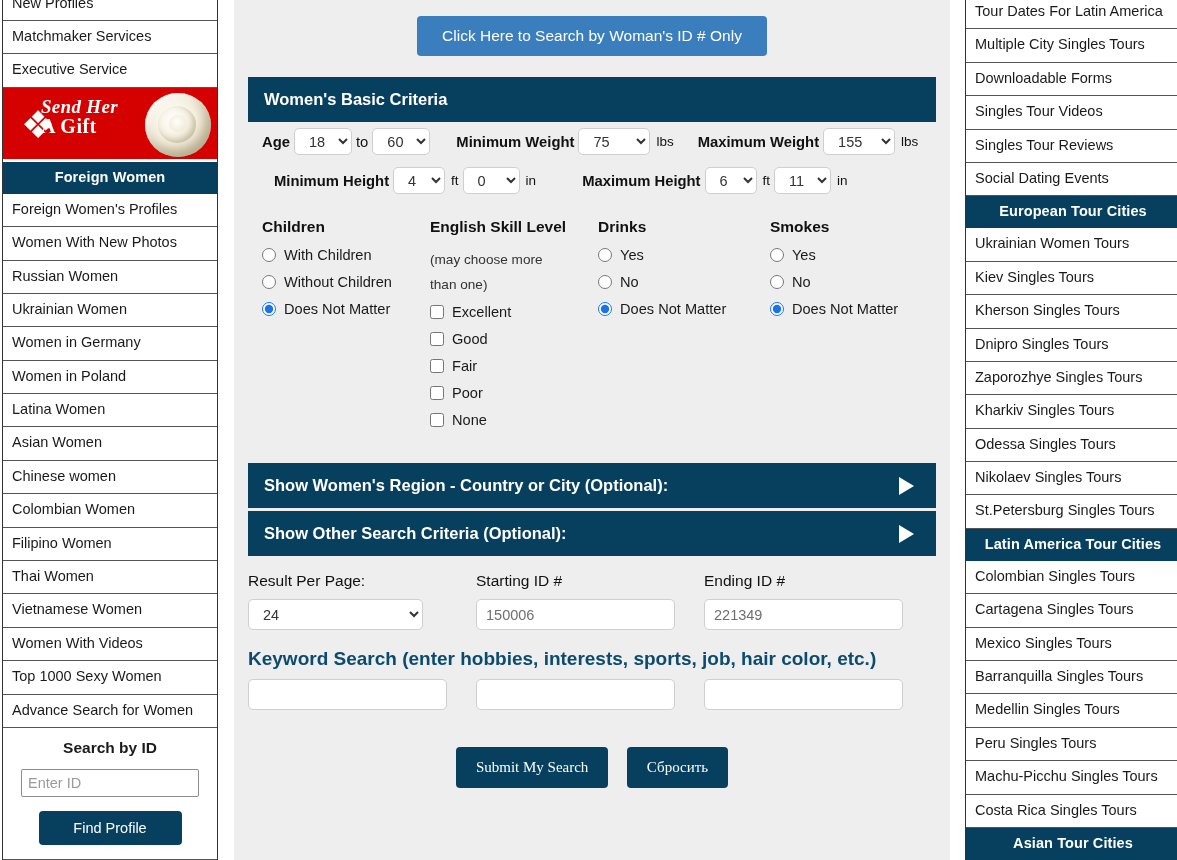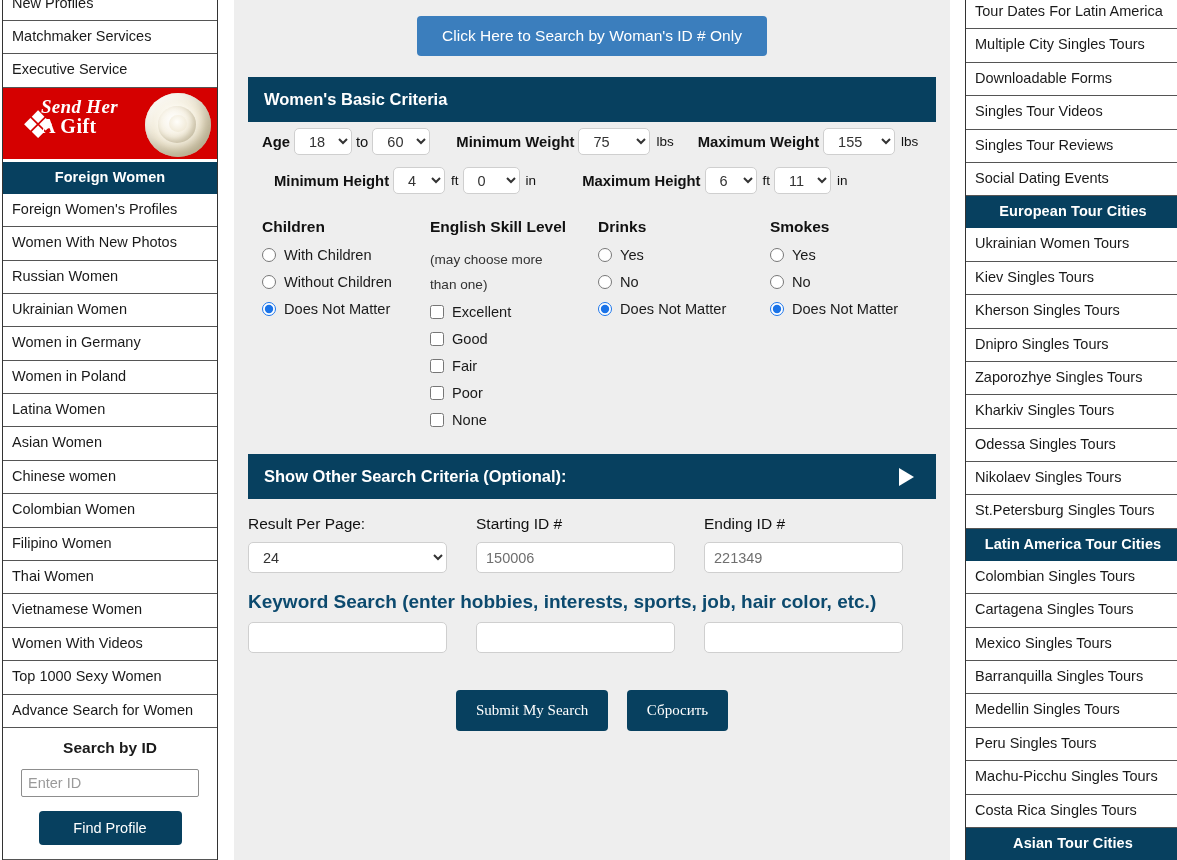--- a/index.html
+++ b/index.html
@@ -253,21 +253,21 @@
     padding: 16px 0 0 14px;
   }
   .lg-col { width: 228px; }
   .lg-title {
     font-weight: normal;
     font-size: 15.5px;
     color: #111;
     margin-bottom: 9px;
   }
   select.rpp {
-    width: 199px; height: 31px;
+    width: 175px; height: 31px;
     border: 1px solid #cfcfcf;
     border-radius: 5px;
     background: #ffffff;
     font-size: 14.5px;
     color: #333;
     padding-left: 10px;
     font-family: "Liberation Sans", sans-serif;
     cursor: pointer;
   }
   .txt {
@@ -473,20 +473,24 @@
               </label>
               <label class="opt">
                 <input type="radio" name="smokes" checked="" style="">
                 <span>Does Not Matter</span>
               </label>
             </div>
         </div>
       </div>
     </div>
 
+    <div class="section-bar" style="margin-top:12px;">
+      <span>Show Women's Region - Country or City (Optional):</span>
+      <span class="tri"></span>
+    </div>
 
     <div class="section-bar" style="margin-top:3px;">
       <span>Show Other Search Criteria (Optional):</span>
       <span class="tri"></span>
     </div>
 
     <div class="lower-grid">
       <div class="lg-col">
         <div class="lg-title">Result Per Page:</div>
         <select class="rpp" id="sel-rpp"><option value="12">12</option><option value="24" selected="">24</option><option value="36">36</option><option value="48">48</option></select>

